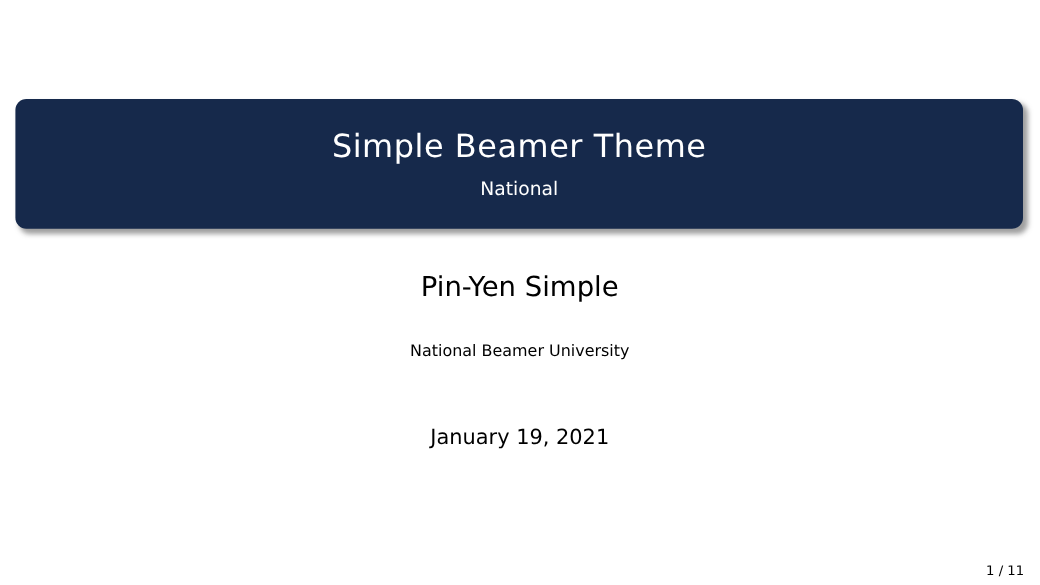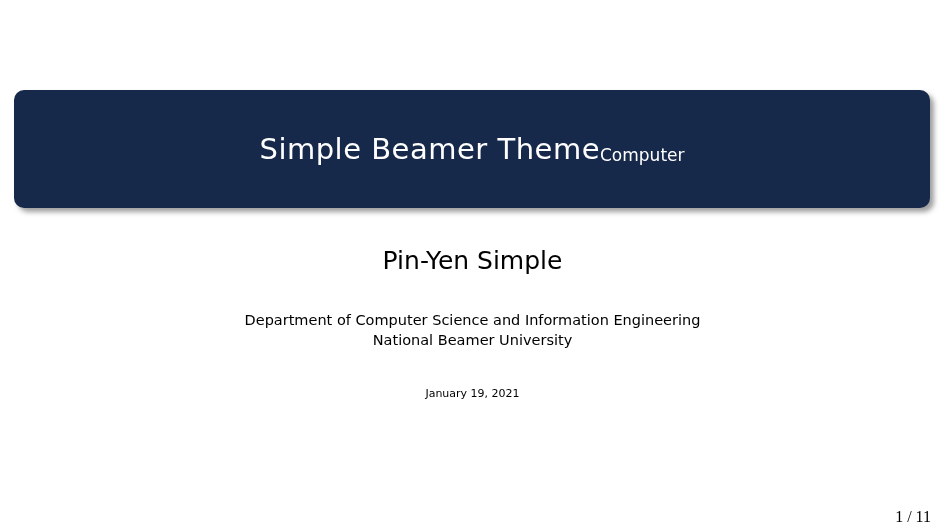--- a/index.html
+++ b/index.html
@@ -15,20 +15,21 @@
     background: #ffffff;
   }
   .title-banner {
     position: absolute;
     left: 14px; top: 90px;
     width: 916px; height: 118px;
     background: #16294b;
     border-radius: 10px;
     box-shadow: 4px 4px 5px rgba(80, 80, 80, 0.55);
     display: flex;
+    flex-direction: column;
     align-items: center;
     justify-content: center;
     text-align: center;
   }
   .banner-title {
     color: #ffffff;
     font-size: 29px;
     font-weight: 400;
     letter-spacing: 0.5px;
     line-height: 1.2;
@@ -56,44 +57,42 @@
     color: #000000;
     font-size: 14.5px;
     line-height: 20px;
   }
   .date {
     position: absolute;
     left: 0; top: 387px;
     width: 945px;
     text-align: center;
     color: #000000;
-    font-size: 11px;
+    font-size: 19px;
   }
   .page-indicator {
     position: absolute;
     right: 14px; bottom: 6px;
     color: #000000;
-    font-size: 16px;
-    font-family: Liberation Serif, serif;
+    font-size: 12px;
   }
 </style>
 </head>
 <body>
 
 <div class="slide">
 
   <div class="title-banner">
     <div class="banner-title">Simple Beamer Theme</div>
-    <div class="banner-subtitle">Computer</div>
+    <div class="banner-subtitle">National</div>
   </div>
 
   <div class="author">Pin-Yen Simple</div>
 
   <div class="institute">
-    <div>Department of Computer Science and Information Engineering</div>
     <div>National Beamer University</div>
   </div>
 
   <div class="date">January 19, 2021</div>
 
   <div class="page-indicator">1 / 11</div>
 
 </div>
 
 </body></html>

